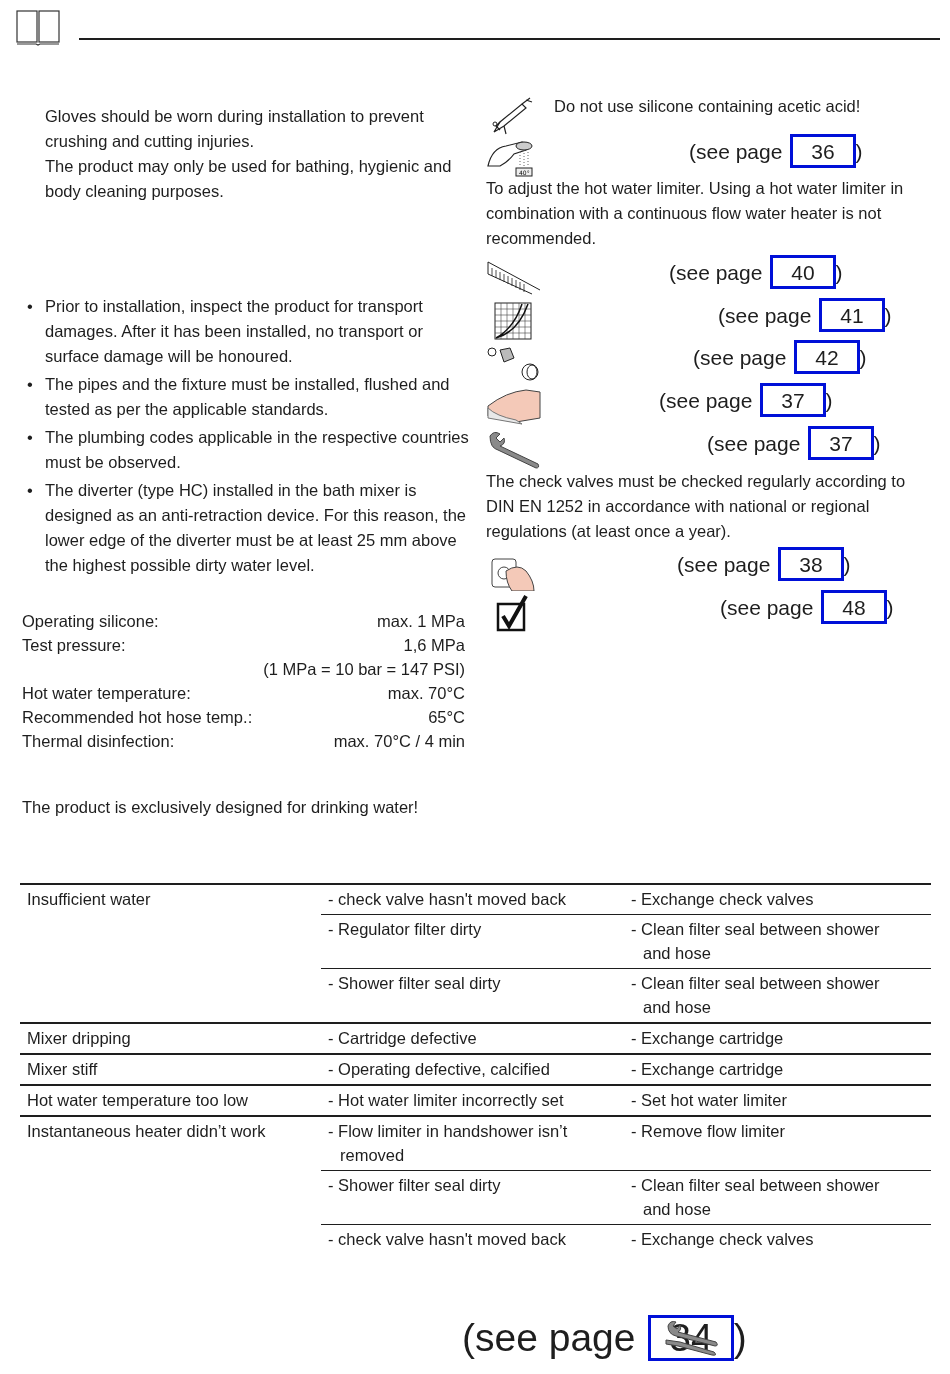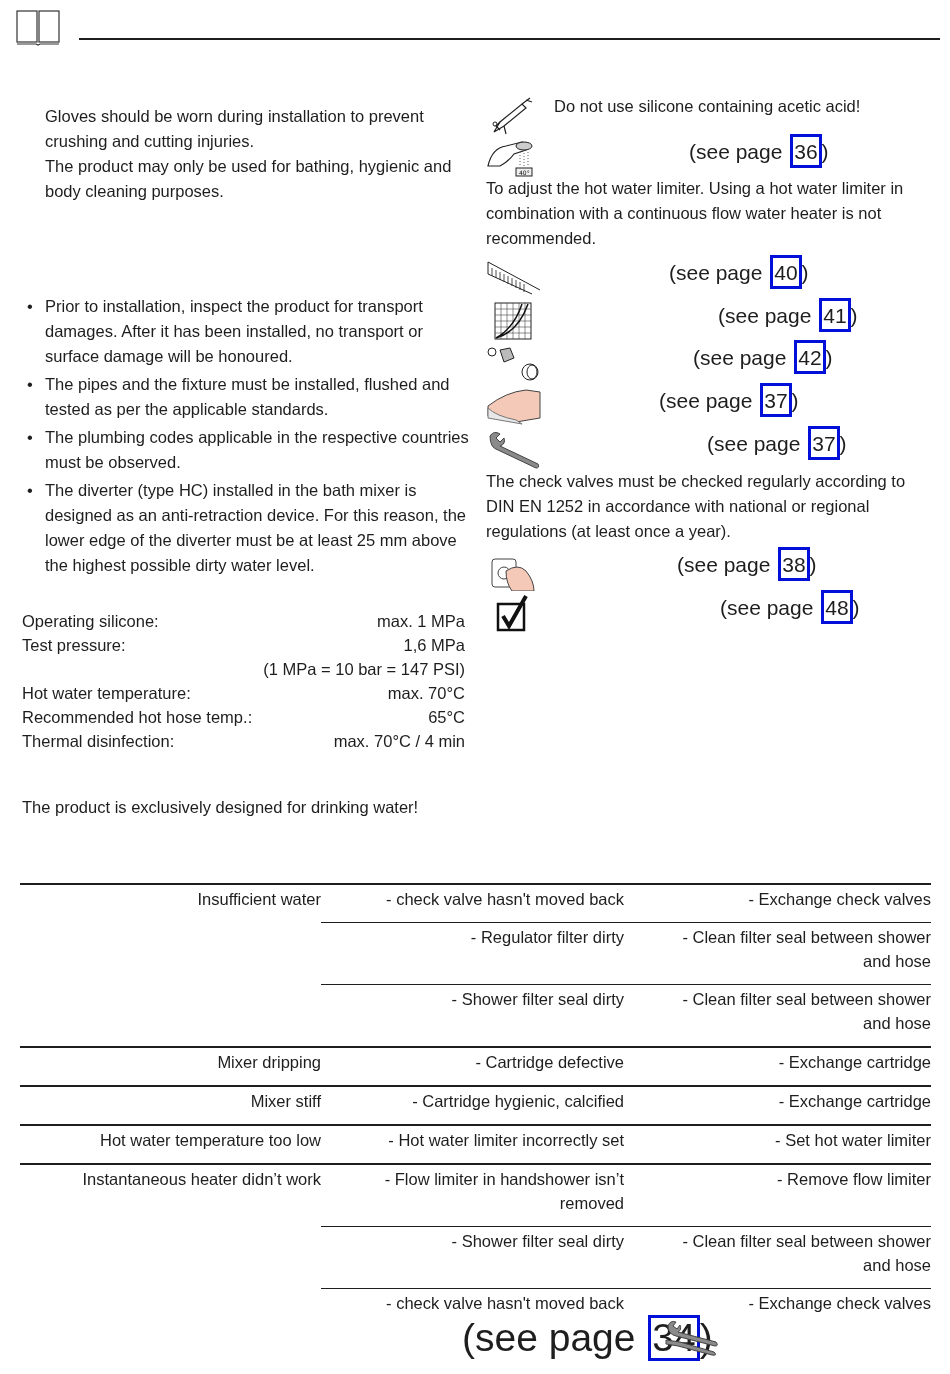--- a/index.html
+++ b/index.html
@@ -18,25 +18,25 @@
   .bullets li .dot { position: absolute; left: 2px; top: 0; }
 
   .specs { left: 22px; top: 609px; width: 443px; }
   .spec-row { display: flex; justify-content: space-between; height: 24px; line-height: 24px; }
   .spec-row .v { text-align: right; }
   .spec-note { text-align: right; height: 24px; line-height: 24px; }
   .drinking { left: 22px; top: 795px; text-align: right; }
 
   .r-icon { left: 486px; }
   .seepage { font-size: 21px; line-height: 30px; white-space: nowrap; }
-  .pg { display: inline-block; border: 3px solid #0010d8; padding: 0 1px; line-height: 30px; margin-left: 2px; box-sizing: border-box; height: 34px; vertical-align: middle; position: relative; top: -2px;}
+  .pg { display: inline-block; border: 3px solid #0010d8; padding: 0 18px; line-height: 30px; margin-left: 2px; box-sizing: border-box; height: 34px; vertical-align: middle; position: relative; top: -2px;}
   .rtext { left: 486px; width: 440px; }
 
   table.trouble { position: absolute; left: 20px; top: 883px; width: 911px; border-collapse: collapse; font-size: 16.5px; }
-  table.trouble td { vertical-align: top; padding: 2px 0 11px 7px; line-height: 24px; text-align: right; }
+  table.trouble td { vertical-align: top; padding: 2px 0 3px 7px; line-height: 24px; }
   .c1 { width: 294px; }
   .c2 { width: 296px; }
   .thick-top { border-top: 2px solid #1e1e1e; }
   .thin-top-right { border-top: 1px solid #1e1e1e; }
   .ind { display: inline-block; padding-left: 12px; }
 
   .bottom-ref { left: 462px; top: 1316px; font-size: 39px; line-height: 44px; white-space: nowrap; }
   .bottom-ref .pg { height: 46px; line-height: 40px; border-width: 3px; top: -3px; }
 </style>
 </head>
@@ -183,21 +183,21 @@
       <td class="thin-top-right">- Shower filter seal dirty</td>
       <td class="thin-top-right"><span>- Clean filter seal between shower</span><br><span class="ind">and hose</span></td>
     </tr>
     <tr>
       <td class="thick-top">Mixer dripping</td>
       <td class="thick-top">- Cartridge defective</td>
       <td class="thick-top">- Exchange cartridge</td>
     </tr>
     <tr>
       <td class="thick-top">Mixer stiff</td>
-      <td class="thick-top">- Cartridge hygienic, calcified</td>
+      <td class="thick-top">- Operating defective, calcified</td>
       <td class="thick-top">- Exchange cartridge</td>
     </tr>
     <tr>
       <td class="thick-top">Hot water temperature too low</td>
       <td class="thick-top">- Hot water limiter incorrectly set</td>
       <td class="thick-top">- Set hot water limiter</td>
     </tr>
     <tr>
       <td class="thick-top" rowspan="3">Instantaneous heater didn’t work</td>
       <td class="thick-top"><span>- Flow limiter in handshower isn’t</span><br><span class="ind">removed</span></td>

